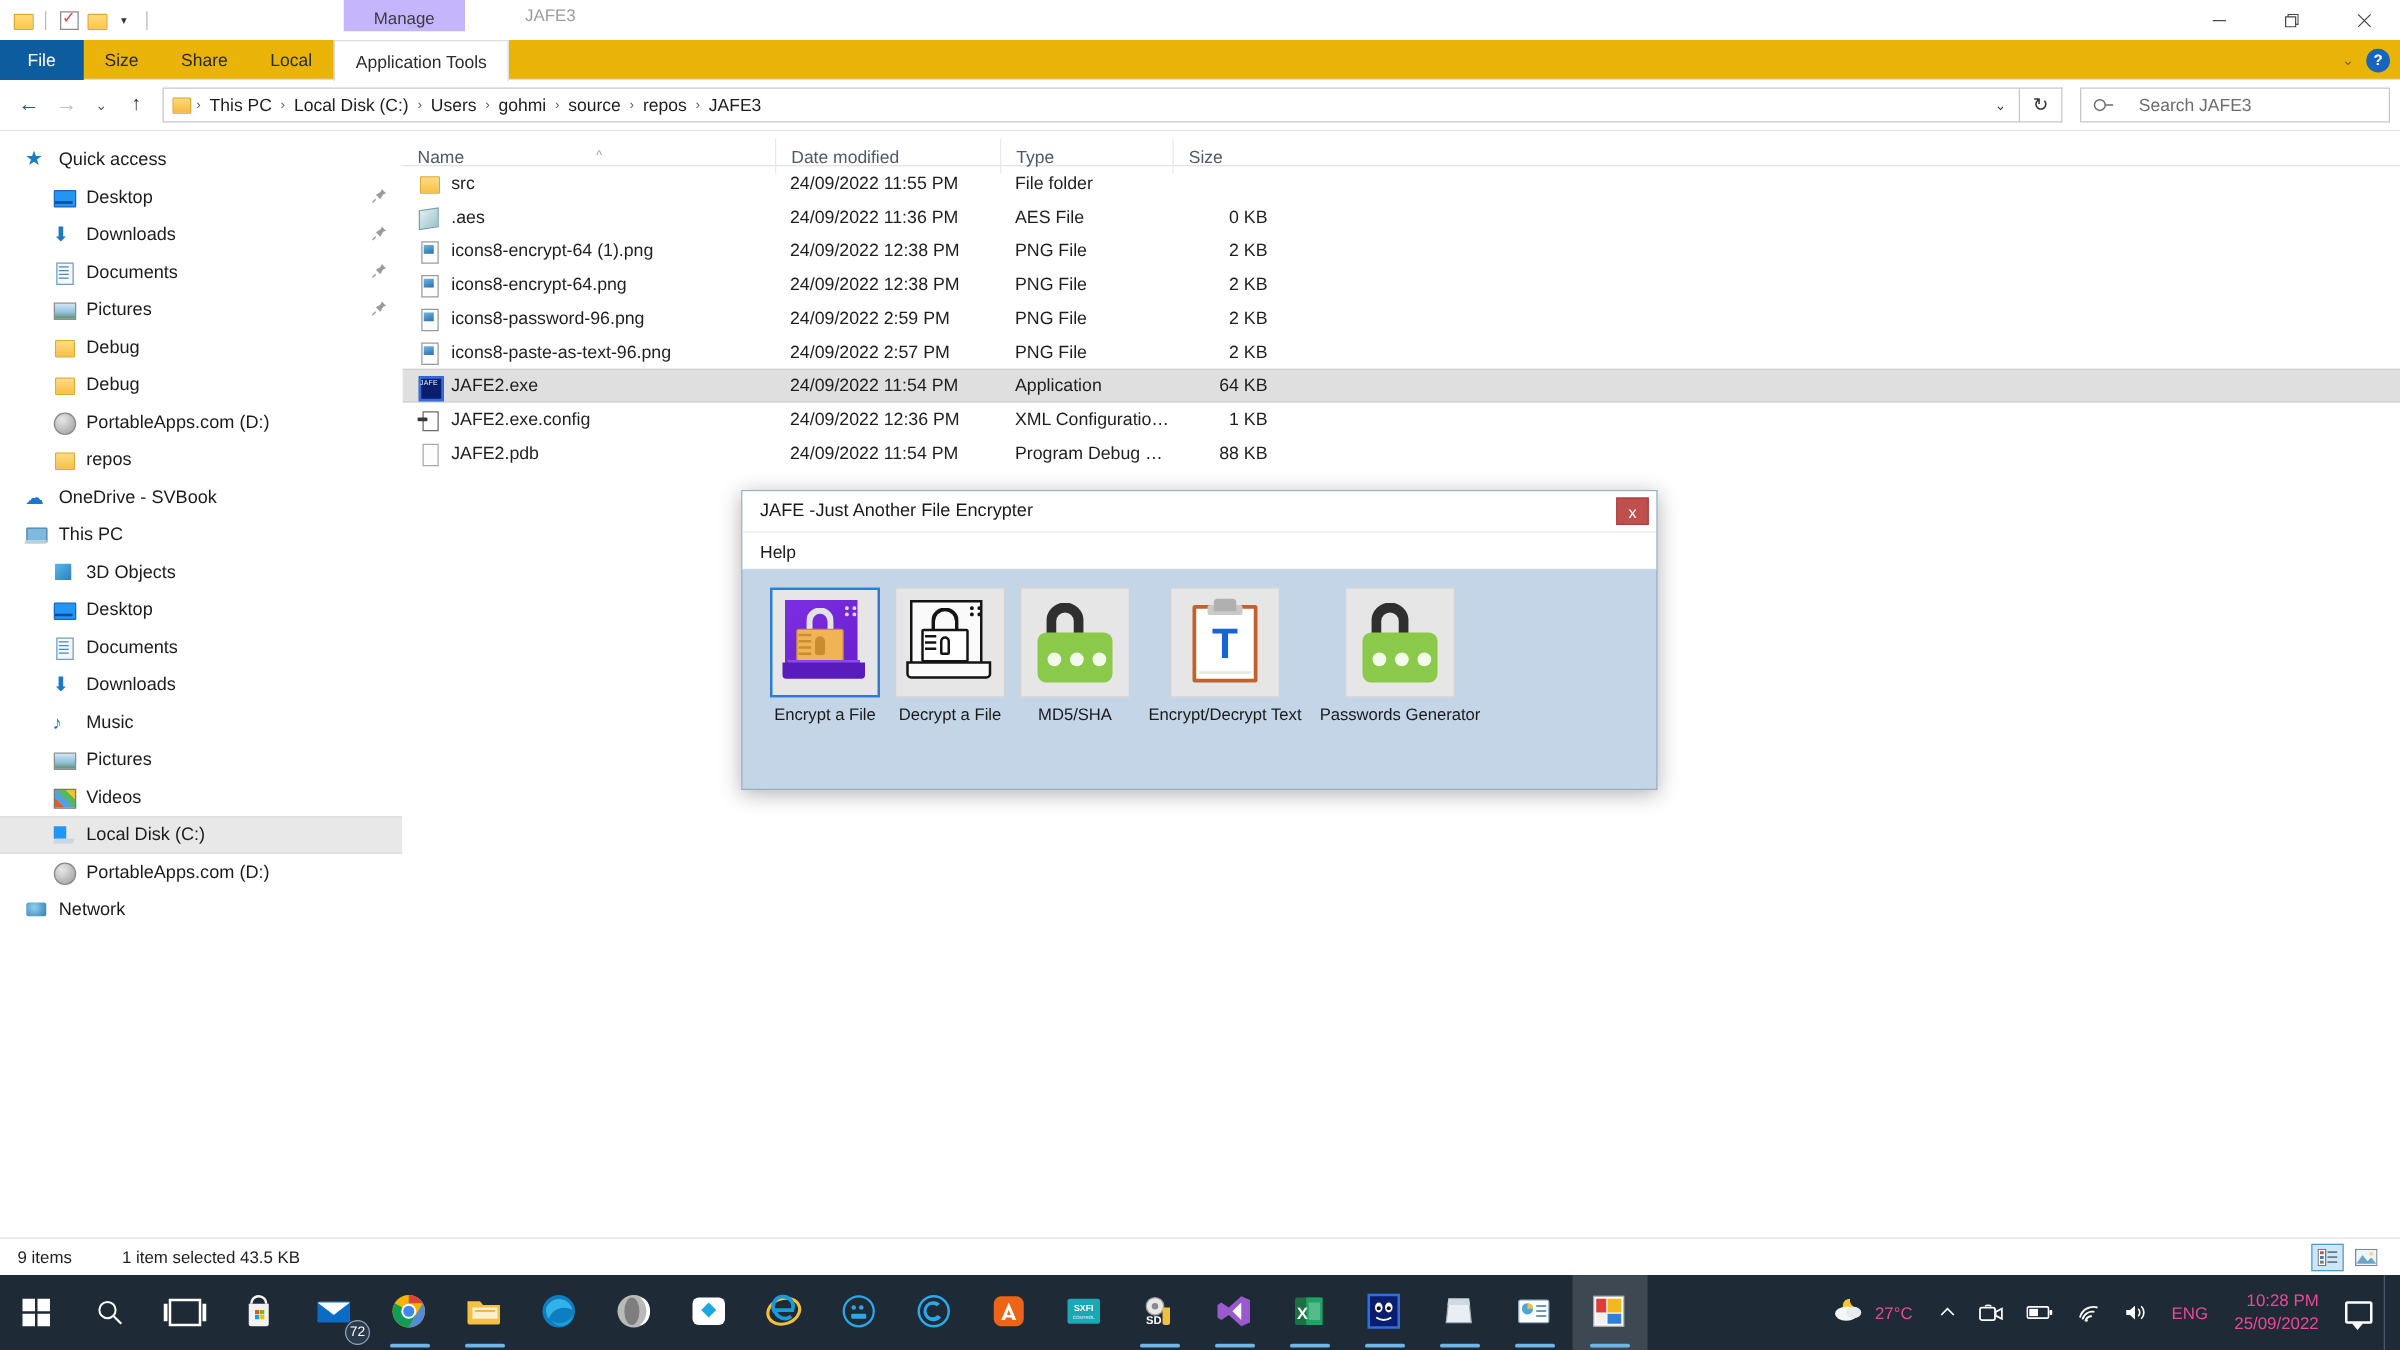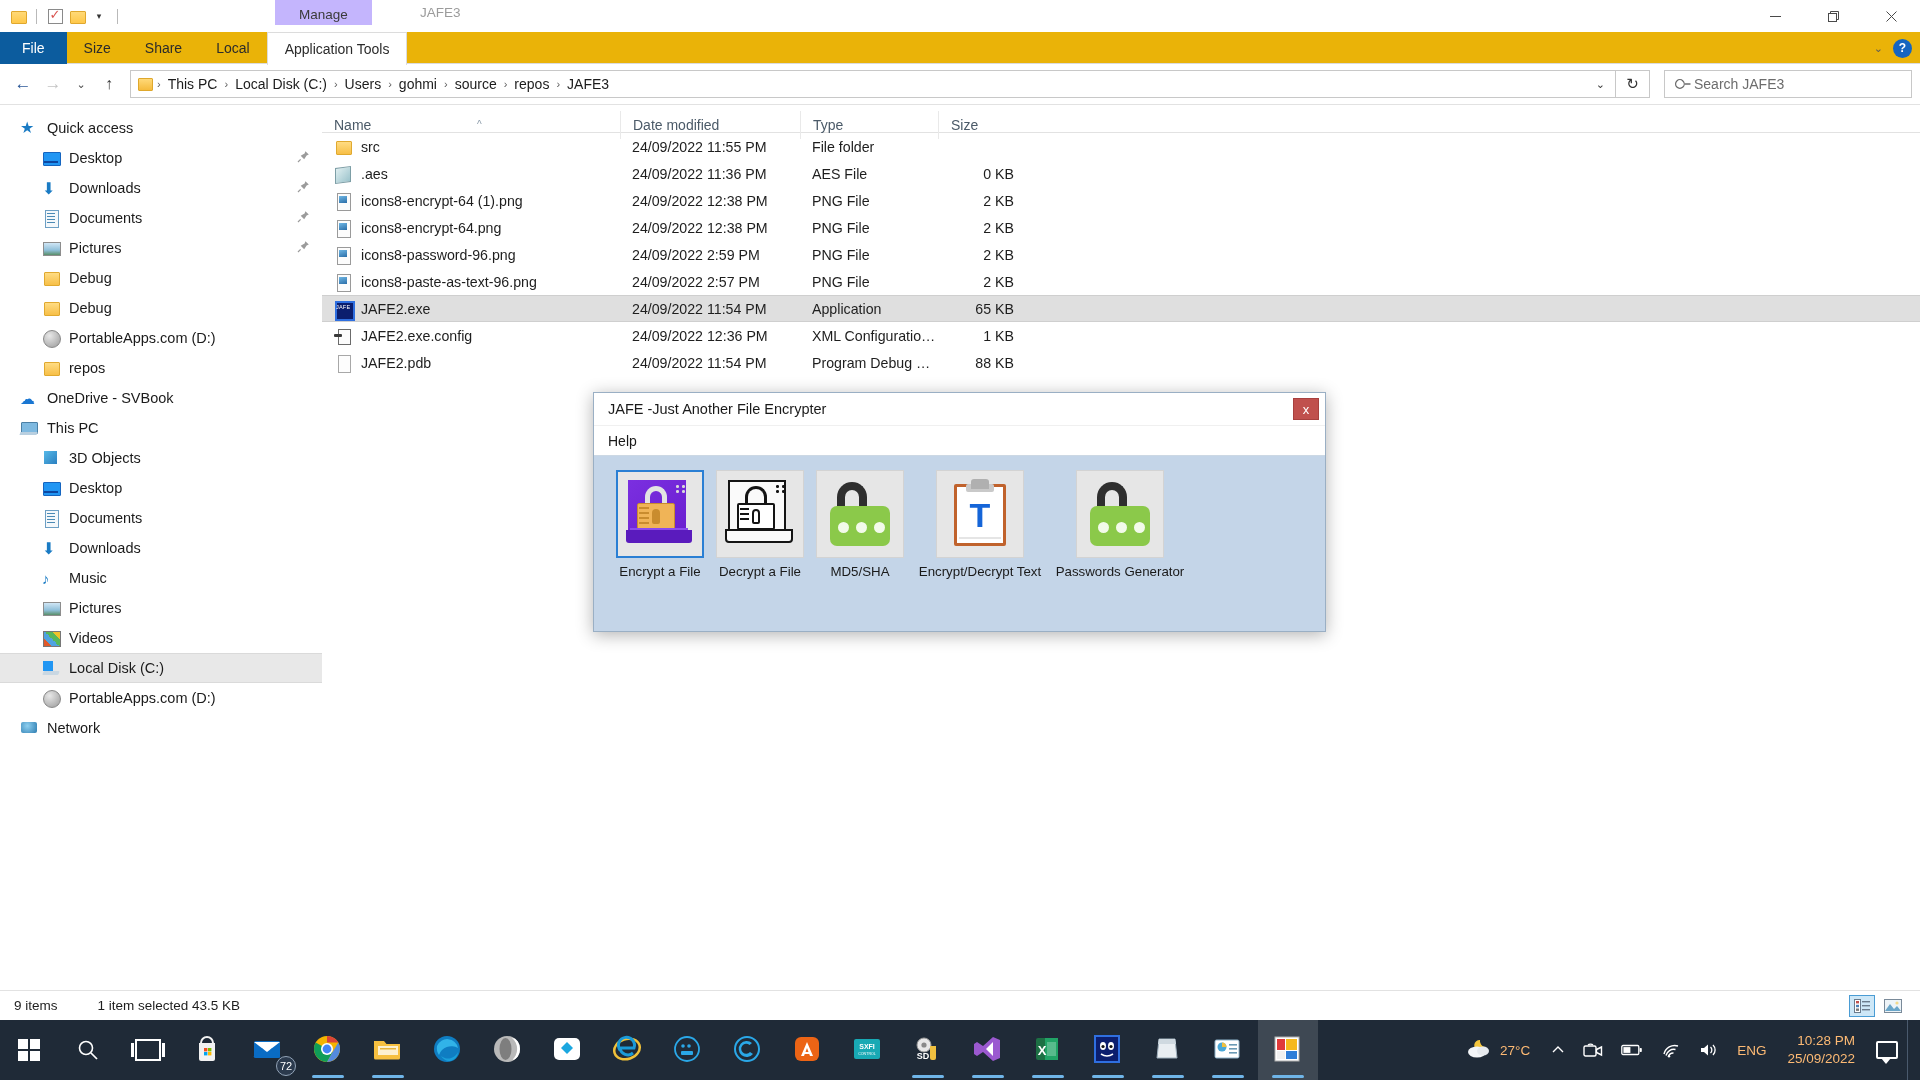--- a/index.html
+++ b/index.html
@@ -119,21 +119,21 @@
   .crumb { font-size: 14px; color: #1c1c1c; padding: 2px 6px; white-space: nowrap; }
   .crumb-sep { color: #5c5c5c; font-size: 11px; padding: 0 1px; }
   .crumb-caret { margin-left: auto; padding: 0 8px; color: #3a3a3a; font-size: 11px; }
   .refreshbtn {
     width: 34px; height: 28px; border: 1px solid #c8c8c8; border-left: none;
     display: flex; align-items: center; justify-content: center;
     color: #333; font-size: 15px; background: #fff;
   }
   .searchbox {
     width: 248px; height: 28px; border: 1px solid #c8c8c8; background: #fff;
-    display: flex; align-items: center; margin-left: 14px; padding-left: 10px; gap: 5px;
+    display: flex; align-items: center; margin-left: 14px; padding-left: 10px; gap: 22px;
   }
   .search-ico { color: #6b6b6b; font-size: 13px; transform: rotate(-45deg); display:block;}
   .search-text { font-size: 14px; color: #6c6c6c; }
 
   
   .mainarea { display: flex; height: 898px; border-top: 1px solid #e2e2e2; }
 
   
   .navpane {
     width: 322px; background: #ffffff; padding-top: 8px; overflow: hidden;
@@ -474,21 +474,21 @@
   .tb-taskview::after { content:""; position:absolute; right:-6px; top:2px; width:3px; height:14px; background:#fff;}
 
   .badge {
     position: absolute; right: 2px; bottom: 4px; min-width: 20px; height: 20px;
     background: #2b3a4d; border: 1.5px solid #93a4b8; border-radius: 50%;
     color: #fff; font-size: 11px; display: flex; align-items: center; justify-content: center;
   }
 
   .tray {
     margin-left: auto; display: flex; align-items: center; height: 60px; padding-right: 8px;
-    color: #fdba74; font-size: 13.5px; gap: 0;
+    color: #ec4899; font-size: 13.5px; gap: 0;
   }
   .tray-item { padding: 0 9px; display: flex; align-items: center; height: 60px; }
   .weather { display: flex; align-items: center; gap: 8px; padding: 0 12px 0 14px; }
   .wicon { font-size: 19px; }
   .clock { text-align: right; line-height: 18px; font-size: 13.5px; padding: 0 12px; }
   .notif { width: 22px; height: 18px; border: 2px solid #fff; border-radius: 2px; position: relative;}
   .notif::after{content:"";position:absolute;left:3px;bottom:-7px;width:0;height:0;
     border-left:5px solid transparent;border-right:5px solid transparent;border-top:6px solid #fff;}
   .showdesk { width: 5px; height: 60px; border-left: 1px solid #4a5a6d; }
 </style>
@@ -755,21 +755,21 @@
             <div class="cell-type">PNG File</div>
             <div class="cell-size">2 KB</div>
           </div>
           <div class="filerow selected">
             <div class="cell-name">
               <span class="fico fi-exe"></span>
               <span>JAFE2.exe</span>
             </div>
             <div class="cell-date">24/09/2022 11:54 PM</div>
             <div class="cell-type">Application</div>
-            <div class="cell-size">65 KB</div>
+            <div class="cell-size">64 KB</div>
           </div>
           <div class="filerow">
             <div class="cell-name">
               <span class="fico fi-cfg"></span>
               <span>JAFE2.exe.config</span>
             </div>
             <div class="cell-date">24/09/2022 12:36 PM</div>
             <div class="cell-type">XML Configuration...</div>
             <div class="cell-size">1 KB</div>
           </div>

